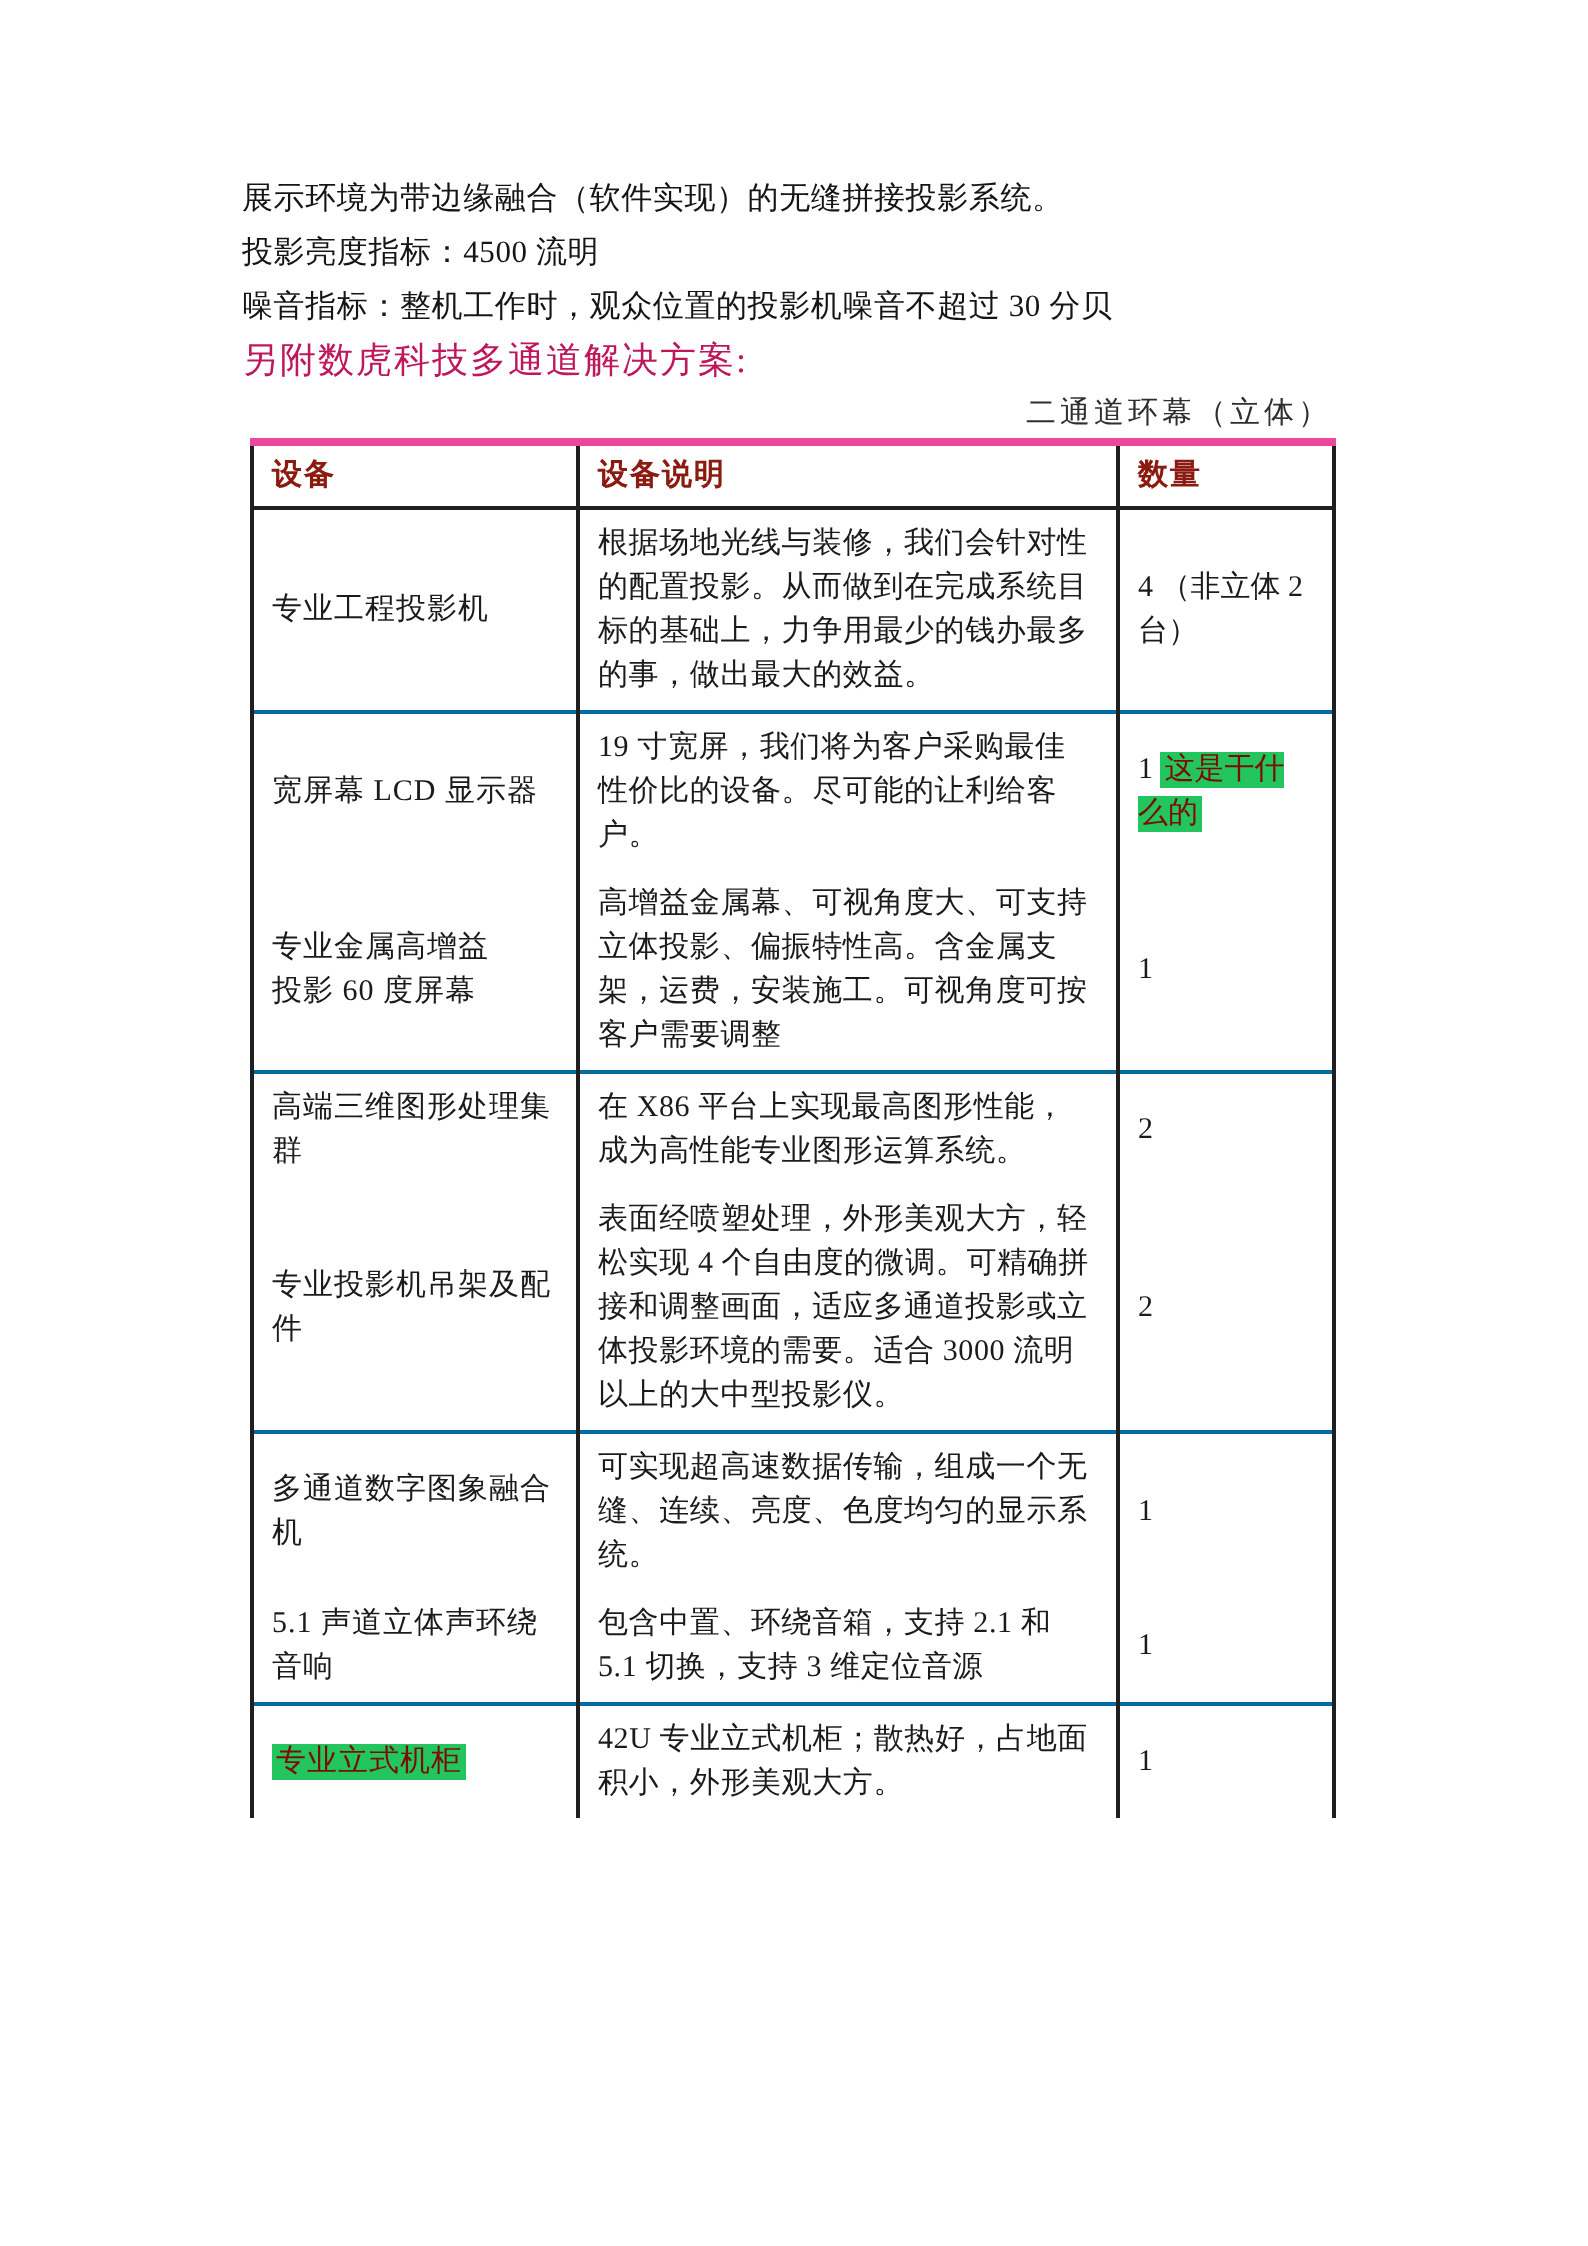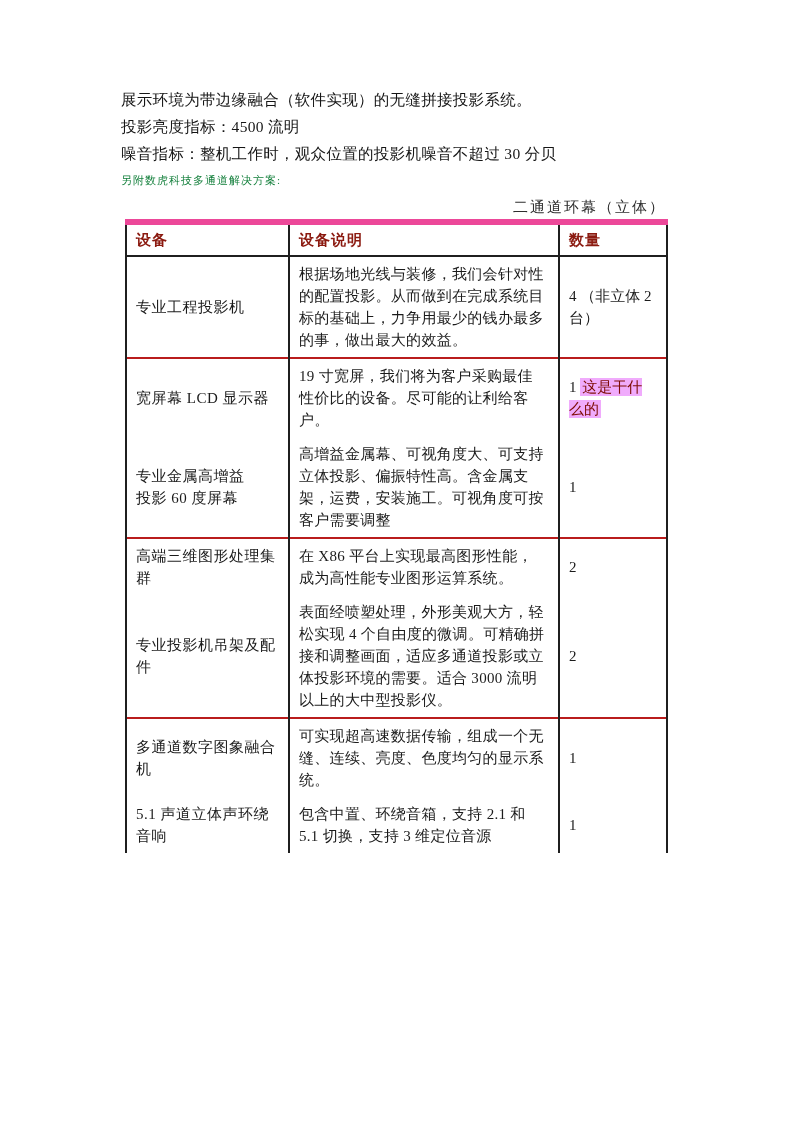--- a/index.html
+++ b/index.html
@@ -8,50 +8,50 @@
     font-family:"Liberation Serif","DejaVu Serif",serif;
     color:#141414;
   }
   .page{position:relative;width:794px;height:1123px;background:#fff;padding-left:35px;}
   .content{position:absolute;left:121px;top:86px;width:560px;}
   .intro p{
     margin:0;font-size:15.5px;line-height:27px;color:#151515;
     letter-spacing:0.3px;
   }
   .note-line{
-    margin:0;font-size:11px;line-height:27px;color:#15803d;letter-spacing:1px;
+    margin:0;font-size:18px;line-height:27px;color:#be185d;letter-spacing:1px;
   }
   .table-title{
     margin:2px 0 1px 4px;width:541px;text-align:right;
     font-size:15px;line-height:22px;color:#2e2e2e;letter-spacing:2px;
   }
   table.spec{
     margin-left:4px;width:541px;border-collapse:collapse;table-layout:fixed;
     font-size:15px;line-height:22px;color:#1b1b1b;
   }
   table.spec col.c-device{width:163px;}
   table.spec col.c-desc{width:270px;}
   table.spec col.c-qty{width:108px;}
   table.spec td,table.spec th{
     border-left:2px solid #1f1f1f;border-right:2px solid #1f1f1f;
     padding:6px 10px 6px 9px;vertical-align:middle;text-align:left;
     font-weight:normal;overflow:hidden;
   }
   table.spec tr.head th{
-    border-top:6px solid #ec4899;border-bottom:2px solid #1f1f1f;
+    border-top:4px solid #ec4899;border-bottom:2px solid #1f1f1f;
     color:#8b1a10;font-weight:bold;padding-top:4px;padding-bottom:4px;
     letter-spacing:1px;
   }
-  table.spec tr.group-start td{border-top:2px solid #b91c1c;}
+  table.spec tr.group-start td{border-top:2px solid #0369a1;}
   table.spec tr:last-child td{border-bottom:none;}
   td.device-cell{white-space:pre-line;letter-spacing:0.5px;border-radius:15px;}
   td.desc-cell{padding-left:11px;padding-right:8px;letter-spacing:0.3px;}
   td.qty-cell{padding-left:8px;padding-right:4px;margin-left:12px;}
   .hl{
-    background:#f0abfc;color:#7d0c04;padding:1px 2px;
+    background:#22c55e;color:#7d0c04;padding:1px 2px;
   }
 </style>
 </head>
 <body>
 
 <div class="page">
   <div class="content">
 
     <div class="intro">
       <p>展示环境为带边缘融合（软件实现）的无缝拼接投影系统。</p>
@@ -110,18 +110,23 @@
         <td class="device-cell">多通道数字图象融合机</td>
         <td class="desc-cell">可实现超高速数据传输，组成一个无缝、连续、亮度、色度均匀的显示系统。</td>
         <td class="qty-cell">1</td>
       </tr>
       <tr>
         <td class="device-cell">5.1 声道立体声环绕音响</td>
         <td class="desc-cell">包含中置、环绕音箱，支持 2.1 和 5.1 切换，支持 3 维定位音源</td>
         <td class="qty-cell">1</td>
       </tr>
 
+      <tr class="group-start">
+        <td class="device-cell"><span class="hl">专业立式机柜</span></td>
+        <td class="desc-cell">42U 专业立式机柜；散热好，占地面积小，外形美观大方。</td>
+        <td class="qty-cell">1</td>
+      </tr>
 
     </tbody>
       </table>
 
   </div>
 </div>
 
 </body></html>

